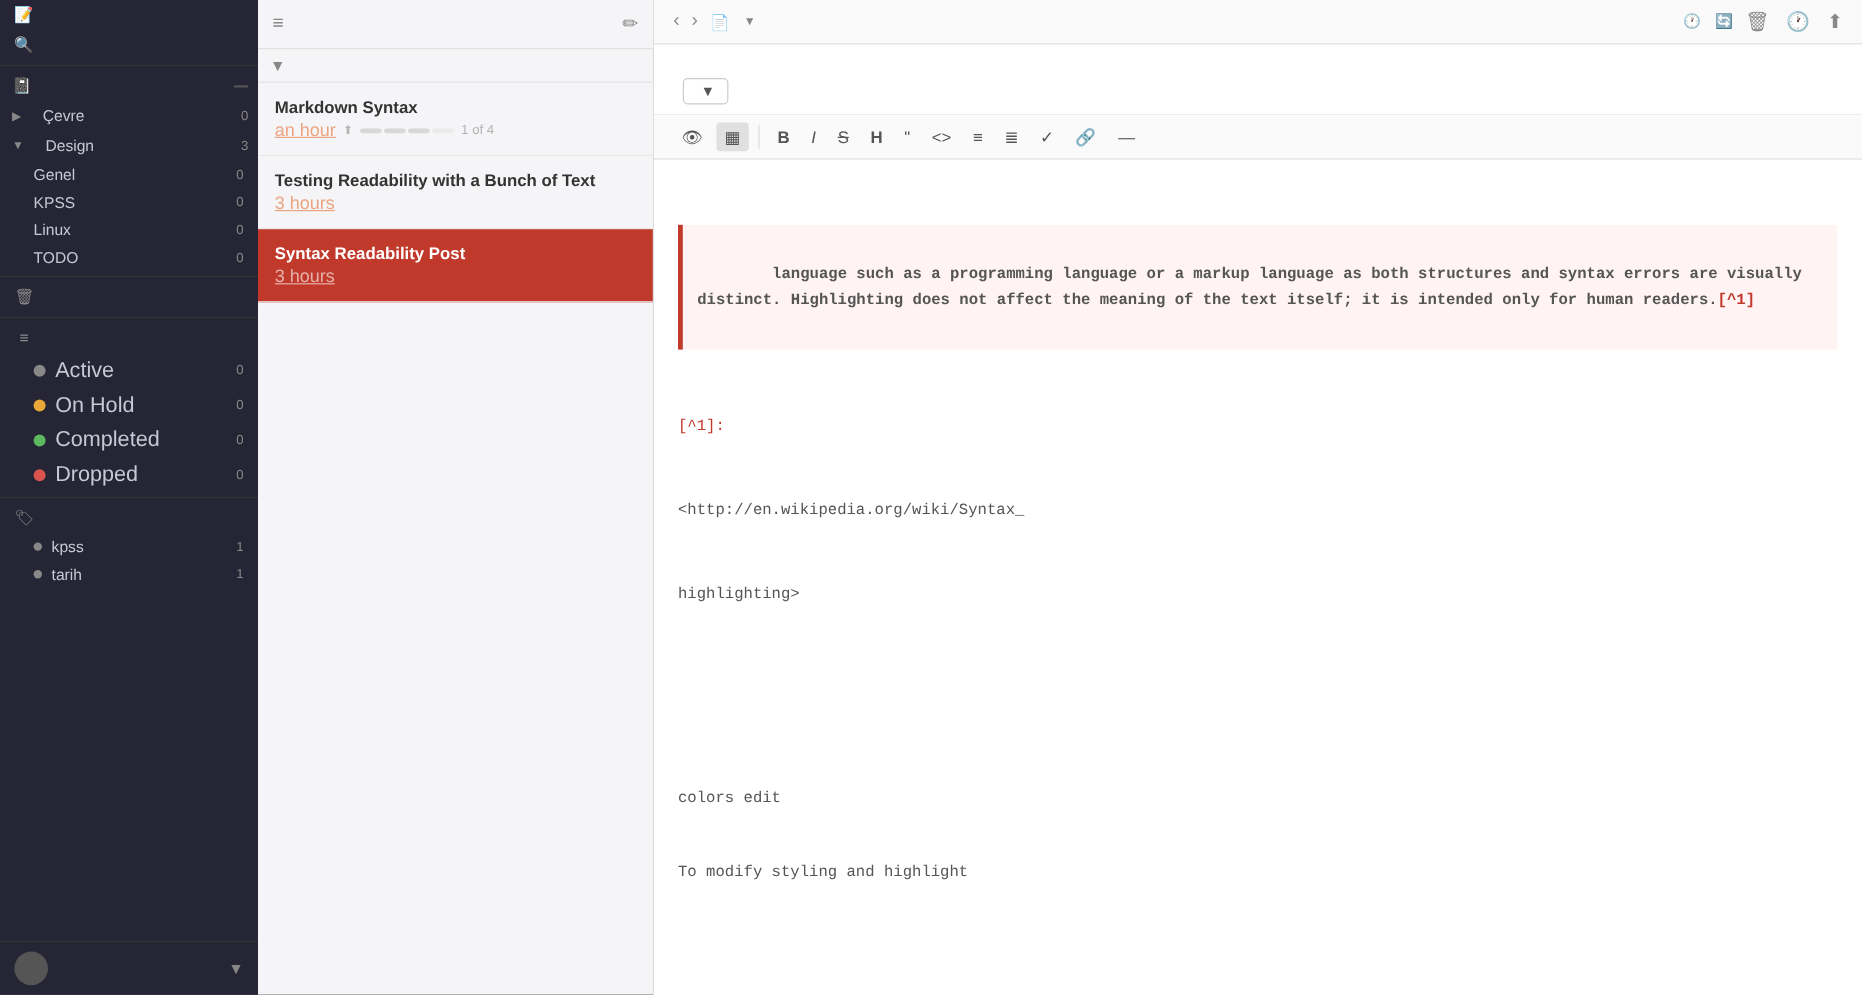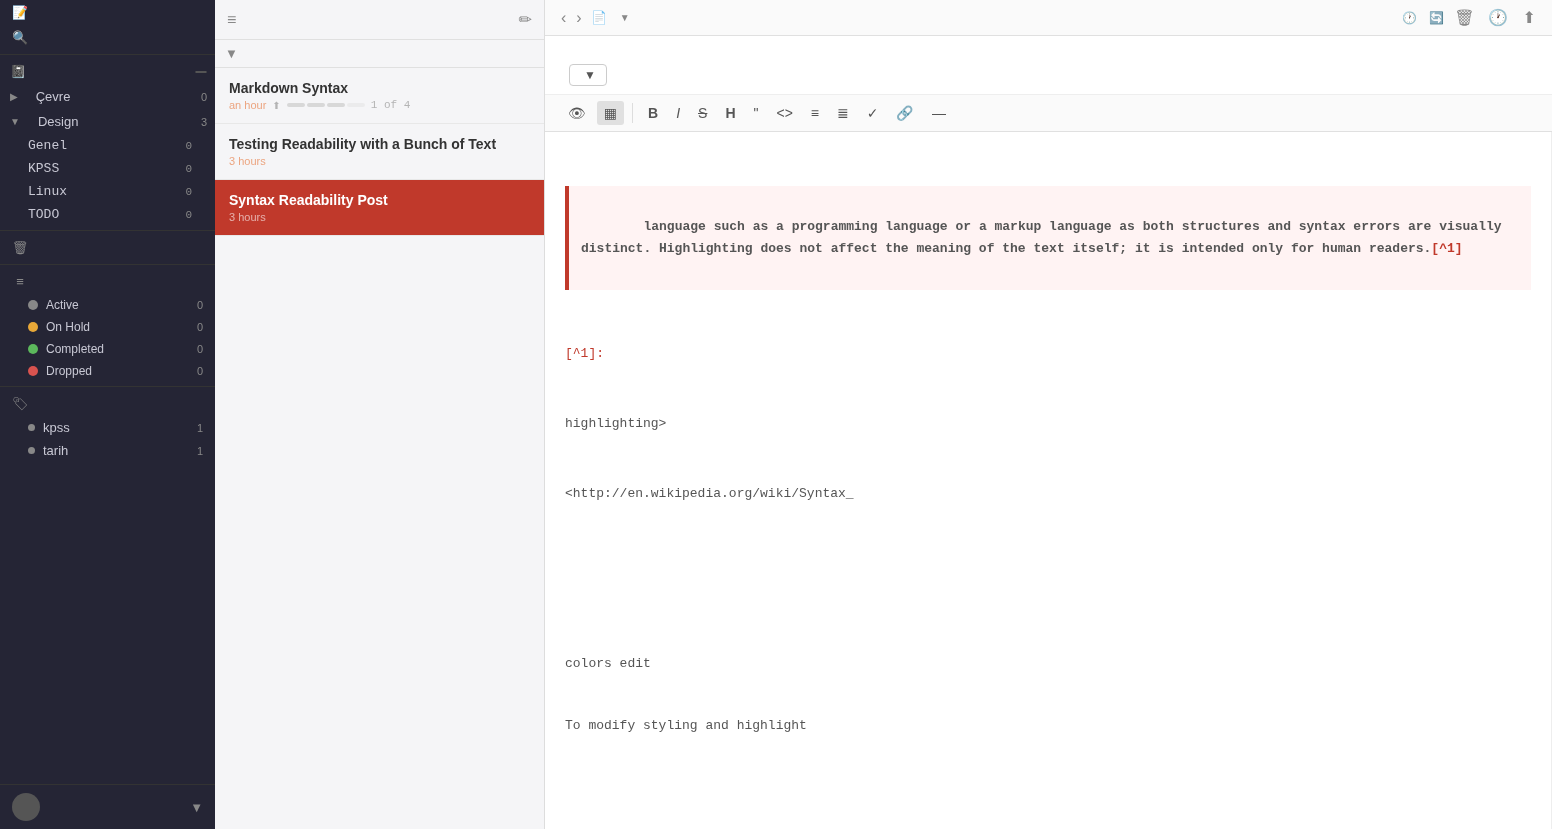--- a/index.html
+++ b/index.html
@@ -45,35 +45,34 @@
       font-size: 11px;
       color: #888;
       border: 1px solid #555;
       border-radius: 3px;
       padding: 0 5px;
       line-height: 16px;
     }
     .sidebar-sub-item {
       display: flex;
       align-items: center;
-      padding: 4px 23px 4px 28px;
+      padding: 4px 12px 4px 28px;
       cursor: pointer;
       gap: 24px;
-      font-family: Liberation Mono, monospace;
     }
     .sidebar-sub-item .label { flex: 1; font-size: 13px; }
     .sidebar-sub-item .count { font-size: 11px; color: #888; }
     .sidebar-status-item {
       display: flex;
       align-items: center;
       padding: 4px 12px 4px 28px;
       cursor: pointer;
       gap: 8px;
     }
-    .sidebar-status-item .label { flex: 1; font-size: 12px; }
+    .sidebar-status-item .label { flex: 1; font-size: 18px; }
     .sidebar-status-item .count { font-size: 11px; color: #888; }
     .dot { width: 10px; height: 10px; border-radius: 50%; display: inline-block; }
     .dot-gray { background: #888; }
     .dot-orange { background: #e8a838; }
     .dot-green { background: #5cb85c; }
     .dot-red { background: #d9534f; }
     .sidebar-tag-item {
       display: flex;
       align-items: center;
       padding: 4px 12px 4px 28px;
@@ -133,21 +132,21 @@
       cursor: pointer;
       background: #f5f5f7;
     }
     .note-item.selected { background: #c0392b; color: white; }
     .note-item .note-title { font-size: 14px; font-weight: 600; margin-bottom: 2px; }
     .note-item .note-meta { font-size: 11px; opacity: 0.7; display: flex; align-items: center; gap: 6px; margin-top: 3px; }
     .note-item .note-meta .progress-bar { display: flex; gap: 2px; align-items: center; }
     .note-item .note-meta .bar-seg { width: 18px; height: 4px; border-radius: 2px; }
     .bar-filled { background: #ccc; }
     .bar-empty { background: #e8e8e8; }
-    .note-item .note-time { color: #e8834e; font-size: 11px; }
+    .note-item .note-time { color: #e8834e; font-size: 15px; text-decoration: underline; }
     .note-item.selected .note-time { color: rgba(255,255,255,0.9); }
 
     
     #editor-panel {
       flex: 1;
       background: white;
       display: flex;
       flex-direction: column;
       height: 100%;
       overflow: hidden;
@@ -349,21 +348,21 @@
     <div class="note-title">Markdown Syntax</div>
     <div class="note-meta">
       <span class="note-time" style="color:#e8834e;">an hour</span>
       <span style="font-size:10px;color:#999;">⬆</span>
       <div class="progress-bar">
         <div class="bar-seg bar-filled"></div>
         <div class="bar-seg bar-filled"></div>
         <div class="bar-seg bar-filled"></div>
         <div class="bar-seg bar-empty"></div>
       </div>
-      <span style="font-size:11px;color:#999;font-family:Liberation Mono, monospace;">1 of 4</span>
+      <span style="font-size:11px;color:#999;">1 of 4</span>
     </div>
   </div>
 
   <div class="note-item">
     <div class="note-title">Testing Readability with a Bunch of Text</div>
     <div class="note-meta">
       <span class="note-time" style="color:#e8834e;">3 hours</span>
     </div>
   </div>
 
@@ -425,22 +424,22 @@
     <button class="toolbar-btn">—</button>
   </div>
 
   <div class="editor-content-split">
 
     <div class="editor-raw">
       <div style="position:relative;background:#fff3f3;border-left:4px solid #c0392b;padding:8px 12px;margin-bottom:8px;font-size:13px;line-height:1.7;font-weight:bold;">
         <span style="color:#555;">language such as a programming language or a markup language as both structures and syntax errors are visually distinct. Highlighting does not affect the meaning of the text itself; it is intended only for human readers.</span><span class="ref-link">[^1]</span>
       </div>
       <div class="footnote"><span class="ref-link">[^1]:</span></div>
+      <div class="footnote">&lt;http://en.wikipedia.org/wiki/Syntax_</div>
       <div class="footnote">highlighting&gt;</div>
-      <div class="footnote">&lt;http://en.wikipedia.org/wiki/Syntax_</div>
       <div style="margin-top:10px;"></div>
       <div style="margin-top:10px;"></div>
       <div class="code-block-raw">colors edit</div>
       <div class="code-block-raw">To modify styling and highlight</div>
       
       <div style="margin-top:8px;"></div>
       <div class="code-block-raw"></div></div>
     </div>
   </div>
 </body></html>

